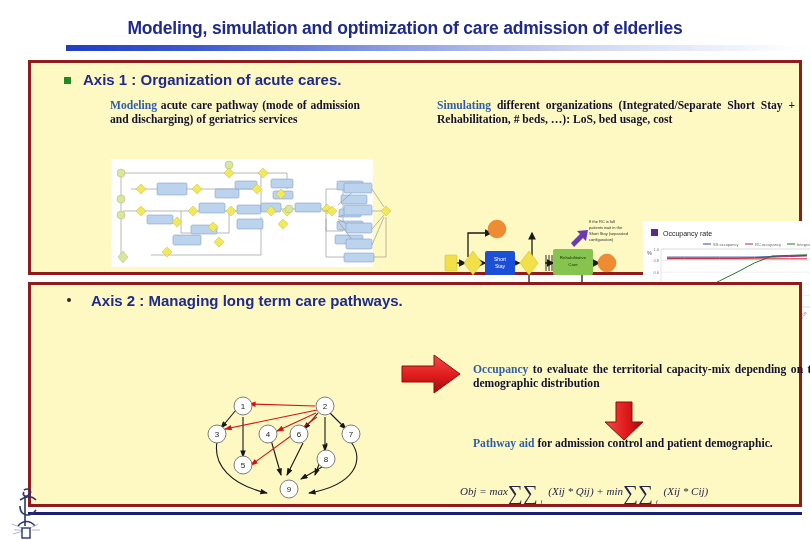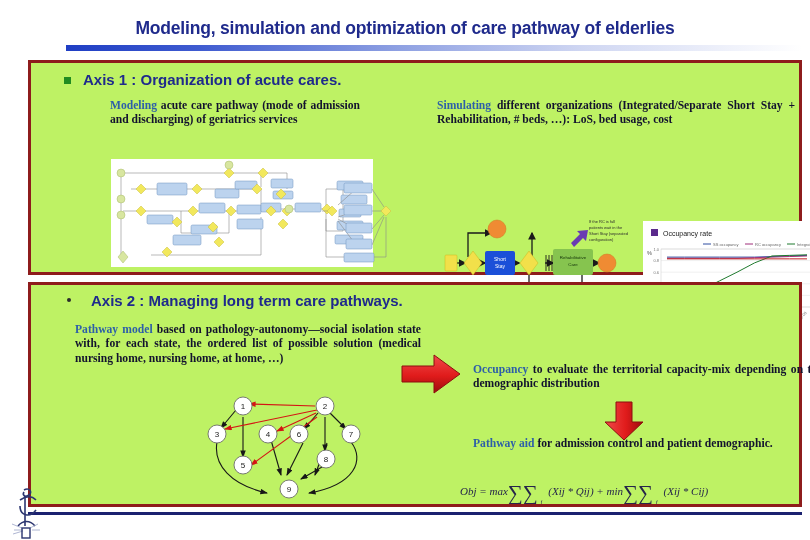--- a/index.html
+++ b/index.html
@@ -23,21 +23,21 @@
   }
   #title-rule{
     position:absolute;left:66px;top:27px;width:736px;height:6px;
     background:linear-gradient(to right,#1f3ec4 0%,#3f5bd0 18%,#8ea0e2 45%,#cfd6f2 70%,#ffffff 100%);
   }
 
   
   .panel{
     position:absolute;
     border:3px solid #8e1c1c;
-    background:#bef264;
+    background:#fef9c3;
     box-sizing:border-box;
   }
   #panel-axis1{left:28px;top:60px;width:774px;height:215px;}
   #panel-axis2{left:28px;top:282px;width:774px;height:225px;padding-left:31px;}
 
   .axis-heading{
     position:absolute;
     font-family:"Liberation Sans", sans-serif;
     font-weight:bold;font-size:15px;
     color:#1f2a8c;
@@ -111,21 +111,21 @@
     text-align:left;
     font-family:"Liberation Serif", serif;
     font-size:9px;color:#4a4a4a;
   }
   #org-logo{position:absolute;left:8px;top:484px;width:40px;height:56px;}
 </style>
 </head>
 <body>
 
 <div id="title-area">
-  <div id="slide-title">Modeling, simulation and optimization of care pathway of elderlies</div>
+  <div id="slide-title">Modeling, simulation and optimization of care admission of elderlies</div>
   <div id="title-rule"></div>
 </div>
 
 <div class="panel" id="panel-axis1">
 
   <span class="bullet-square" id="axis1-bullet"></span>
   <div class="axis-heading" id="axis1-heading">Axis 1 : Organization of acute cares.</div>
 
   <div class="para" id="p-modeling">
     <span class="lead">Modeling</span><span> acute care pathway (mode of admission and discharging) of geriatrics services</span>
@@ -325,23 +325,20 @@
         </g>
     </svg>
   </div>
 </div>
 
 <div class="panel" id="panel-axis2">
 
   <span class="bullet-dot" id="axis2-bullet"></span>
   <div class="axis-heading" id="axis2-heading">Axis 2 : Managing long term care pathways.</div>
 
-  <div class="para" id="p-pathway">
-    <span class="lead">Pathway model</span><span> based on pathology-autonomy—social isolation state with, for each state, the ordered list of possible solution (medical nursing home, nursing home, at home, …)</span>
-  </div>
 
   <div class="para" id="p-simulation">
     <span class="lead">Occupancy</span><span> to evaluate the territorial capacity-mix depending on the demographic distribution</span>
   </div>
 
   <div class="para" id="p-decision">
     <span class="lead">Pathway aid</span><span> for admission control and patient demographic.</span>
   </div>
 </div>
 

